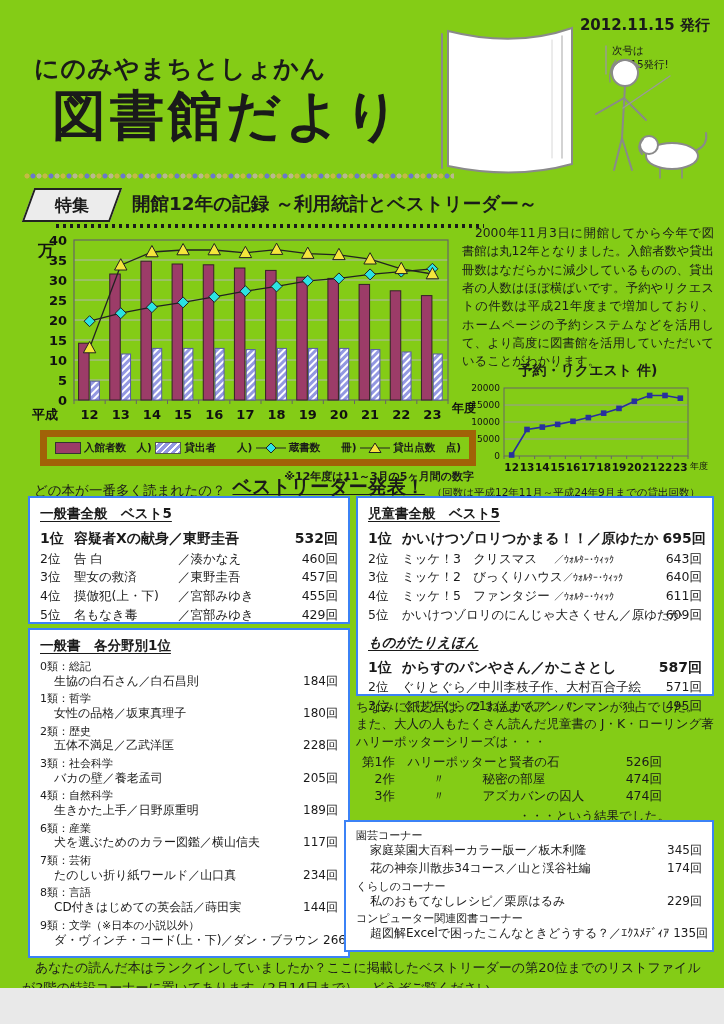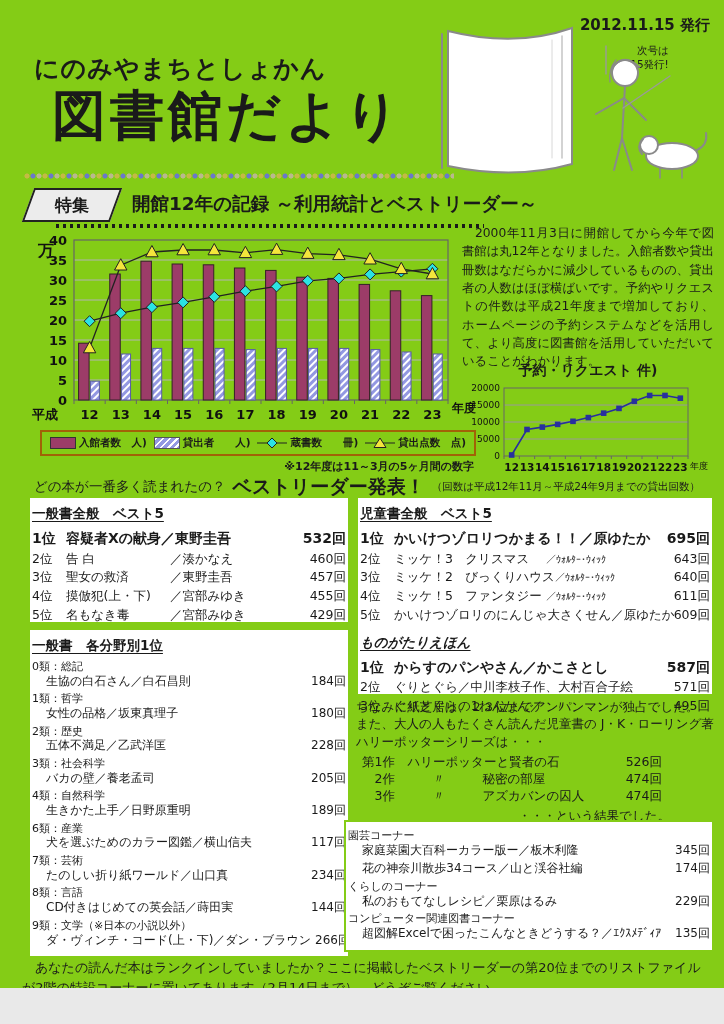--- a/index.html
+++ b/index.html
@@ -1,21 +1,21 @@
 <!DOCTYPE html>
 <html><head>
 <meta charset="utf-8">
 <style>
   html,body{margin:0;padding:0;background:#e9e9e9;}
   .page{position:relative;width:724px;height:988px;background:#84cc16;margin:0 auto;
         font-family:"DejaVu Sans",sans-serif;color:#1a1a1a;overflow:hidden;}
 
   
   .issue-date{position:absolute;top:16px;right:14px;font-size:15px;font-weight:bold;}
-  .next-issue{position:absolute;top:44px;left:612px;font-size:10.5px;line-height:1.3;text-align:right;}
+  .next-issue{position:absolute;top:44px;left:612px;font-size:10.5px;line-height:1.3;}
   .next-issue .l2{padding-left:8px;}
   .kana-title{position:absolute;top:52px;left:34px;font-size:25px;font-weight:600;letter-spacing:1px;text-align:center;}
   .main-title{position:absolute;top:80px;left:52px;font-size:54px;font-weight:bold;letter-spacing:4px;}
   .issue-no{position:absolute;top:134px;left:488px;font-size:22px;font-weight:600;}
   .illus{position:absolute;top:18px;left:420px;}
 
   
   .divider-dots{position:absolute;top:172px;left:24px;width:430px;height:8px;
     background-image:
       radial-gradient(circle at 3px 4px,#c4ba44 2.3px,transparent 2.8px),
@@ -25,21 +25,21 @@
   .feature-badge{position:absolute;top:188px;left:28px;width:84px;height:30px;
     border:2px solid #222;background:#ececec;transform:skewX(-20deg);}
   .feature-badge span{display:block;transform:skewX(20deg);text-align:center;
     font-size:17px;font-weight:bold;line-height:30px;}
   .feature-title{position:absolute;top:191px;left:132px;font-size:18.5px;font-weight:bold;white-space:nowrap;}
   .feature-underline{position:absolute;top:224px;left:56px;width:428px;height:4px;
     background:repeating-linear-gradient(90deg,#1a1a1a 0 3.5px,transparent 3.5px 7px);}
 
   
   .chart-main{position:absolute;top:228px;left:16px;width:466px;}
-  .legend{margin:2px 0 0 24px;width:436px;box-sizing:border-box;border:2px solid #a16207;
+  .legend{margin:2px 0 0 24px;width:436px;box-sizing:border-box;border:7px solid #a16207;
     padding:4px 8px;display:flex;justify-content:space-between;align-items:center;
     font-size:10.5px;font-weight:bold;white-space:pre;}
   .legend-item{display:flex;align-items:center;gap:3px;}
   .sw-bar1{display:inline-block;width:24px;height:10px;background:#9c3c68;border:1px solid #333;}
   .sw-bar2{display:inline-block;width:24px;height:10px;border:1px solid #555;
     background:repeating-linear-gradient(135deg,#ffffff 0 2px,#9398e2 2px 5px);}
   .chart-note{width:458px;text-align:right;font-size:11px;font-weight:bold;margin-top:3px;}
 
   
   .tick{font:bold 13px "DejaVu Sans",sans-serif;fill:#111;}
@@ -49,27 +49,27 @@
   .sxtick{font:bold 10.5px "DejaVu Sans",sans-serif;fill:#111;}
 
   
   .intro{position:absolute;top:224px;left:462px;width:252px;font-size:12.3px;
     line-height:1.49;text-align:justify;}
   .chart-sub{position:absolute;top:362px;left:462px;width:252px;}
   .chart-sub .sub-title{text-align:center;font-size:14px;font-weight:bold;margin-bottom:0;}
 
   
   .best-heading{position:absolute;top:474px;left:20px;width:694px;display:flex;
-    justify-content:center;align-items:center;gap:7px;white-space:nowrap;}
+    justify-content:center;align-items:flex-end;gap:7px;white-space:nowrap;text-decoration:underline;}
   .best-q{font-size:13.5px;}
   .best-t{font-size:19px;font-weight:bold;}
   .best-n{font-size:10.5px;}
 
   
-  .box{position:absolute;box-sizing:border-box;border:2px solid #84cc16;background:#fff;padding:7px 2px;}
+  .box{position:absolute;box-sizing:border-box;border:2px solid #3b82f6;background:#fff;padding:7px 10px;}
   .box-general{top:496px;left:28px;width:322px;height:128px;}
   .box-category{top:628px;left:28px;width:322px;height:330px;}
   .box-children{top:496px;left:356px;width:358px;height:200px;}
   .box-corners{top:820px;left:344px;width:370px;height:132px;}
 
   .b5-title{font-size:13.5px;font-weight:bold;text-decoration:underline;
     text-underline-offset:3px;margin-bottom:5px;white-space:pre;}
   .b5-title.it{font-style:italic;}
   .b5-row{display:flex;align-items:baseline;font-size:12.5px;line-height:1.5;white-space:pre;}
   .b5-row .rk{width:34px;flex:none;}

